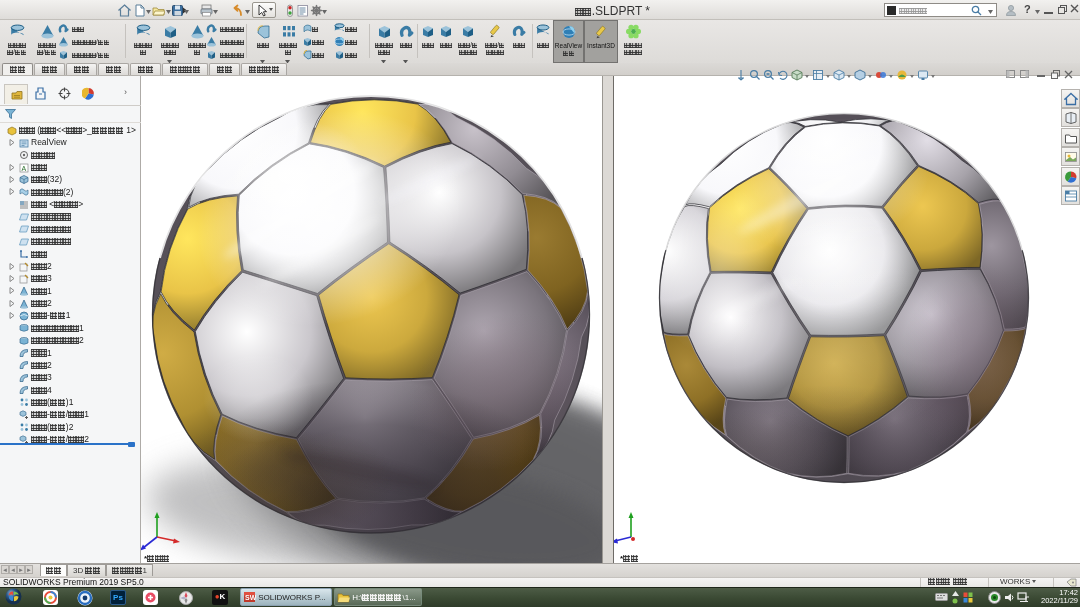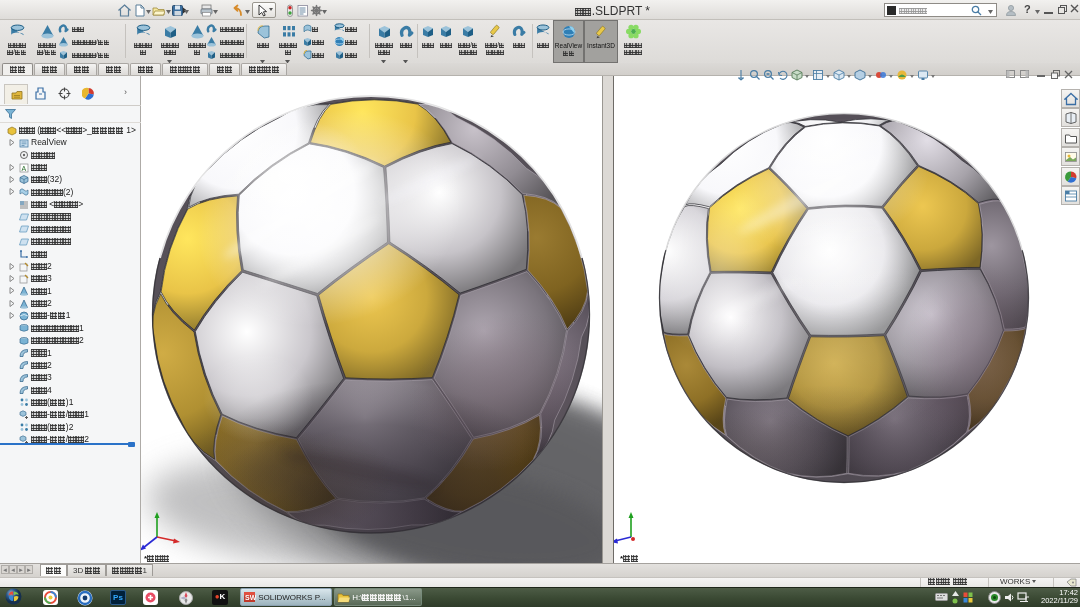--- a/index.html
+++ b/index.html
@@ -1174,20 +1174,21 @@
       <div style="width:19px;height:19px;background:linear-gradient(#f5f4f2,#e2e0dd);border:1px solid #b5b2ae;text-align:center;padding-top:2px"><svg width="14" height="14" viewBox="0 0 14 14" style="">
           <rect x="1.5" y="2" width="11" height="10" fill="#fff" stroke="#4a7da5" stroke-width="0.9"></rect>
           <path d="M1.5 5 h11 M1.5 8 h11" stroke="#4a7da5" stroke-width="0.8"></path>
           <rect x="1.5" y="2" width="4" height="3" fill="#4a7da5"></rect>
         </svg></div>
     </div>
     <div style="position:absolute;left:0.0px;top:563.0px;width:1080.0px;height:14.0px;background:linear-gradient(#e3e1de,#d5d2ce);border-top:1px solid #a5a29e"></div>
     <div style="position:absolute;left:1.0px;top:565.0px;width:40.0px;height:11.0px;"><span style="display:inline-block;width:8px;height:9px;border:1px solid #b0ada9;background:#d9d6d2;margin-right:0px;font-size:6px;color:#777;text-align:center;line-height:8px">◄</span><span style="display:inline-block;width:8px;height:9px;border:1px solid #b0ada9;background:#d9d6d2;margin-right:0px;font-size:6px;color:#777;text-align:center;line-height:8px">◄</span><span style="display:inline-block;width:8px;height:9px;border:1px solid #b0ada9;background:#d9d6d2;margin-right:0px;font-size:6px;color:#777;text-align:center;line-height:8px">►</span><span style="display:inline-block;width:8px;height:9px;border:1px solid #b0ada9;background:#d9d6d2;margin-right:0px;font-size:6px;color:#777;text-align:center;line-height:8px">►</span></div>
     <div style="position:absolute;left:40.0px;top:564.0px;width:400.0px;height:13.0px;white-space:nowrap"><span class="btab on"><i class="z" style="width:7.0px;height:6.7px"></i><i class="z" style="width:7.0px;height:6.7px"></i></span><span class="btab">3D <i class="z" style="width:7.0px;height:6.7px"></i><i class="z" style="width:7.0px;height:6.7px"></i></span><span class="btab"><i class="z" style="width:7.0px;height:6.7px"></i><i class="z" style="width:7.0px;height:6.7px"></i><i class="z" style="width:7.0px;height:6.7px"></i><i class="z" style="width:7.0px;height:6.7px"></i>1</span></div>
     <div style="position:absolute;left:0.0px;top:577.0px;width:1080.0px;height:10.0px;background:linear-gradient(#f5f4f3,#e9e8e6);border-top:1px solid #c5c2be"></div>
+    <div style="position:absolute;left:3.0px;top:578.0px;width:300.0px;height:9.0px;"><span style="font-size:8.5px;color:#111">SOLIDWORKS Premium 2019 SP5.0</span></div>
     <div style="position:absolute;left:928.0px;top:578.0px;width:60.0px;height:9.0px;"><i class="z" style="width:7.0px;height:6.7px"></i><i class="z" style="width:7.0px;height:6.7px"></i><i class="z" style="width:7.0px;height:6.7px"></i> <i class="z" style="width:7.0px;height:6.7px"></i><i class="z" style="width:7.0px;height:6.7px"></i></div>
     <div style="position:absolute;left:920.0px;top:577.0px;width:1.0px;height:10.0px;background:#c5c2be"></div>
     <div style="position:absolute;left:988.0px;top:577.0px;width:1.0px;height:10.0px;background:#c5c2be"></div>
     <div style="position:absolute;left:1000.0px;top:578.0px;width:50.0px;height:9.0px;"><span style="font-size:8px;color:#333">WORKS</span>&nbsp;<span style="display:inline-block;width:0;height:0;border-left:2.5px solid transparent;border-right:2.5px solid transparent;border-top:3.5px solid #555;vertical-align:middle"></span></div>
     <div style="position:absolute;left:1053.0px;top:577.0px;width:1.0px;height:10.0px;background:#c5c2be"></div>
     <div style="position:absolute;left:1066.0px;top:578.0px;width:12.0px;height:9.0px;"><svg width="11" height="9" viewBox="0 0 11 9" style="">
         <path d="M1 4 L5 1 L10 1 L10 8 L5 8Z" fill="#e8e8d0" stroke="#888" stroke-width="0.8"></path>
         <circle cx="7" cy="4.5" r="1" fill="#888"></circle>
       </svg></div>
     <div style="position:absolute;left:0.0px;top:587.0px;width:1080.0px;height:20.0px;background:linear-gradient(#4d5c46,#3a4933 55%,#2f3c29);border-top:1px solid #1e261a"></div>

